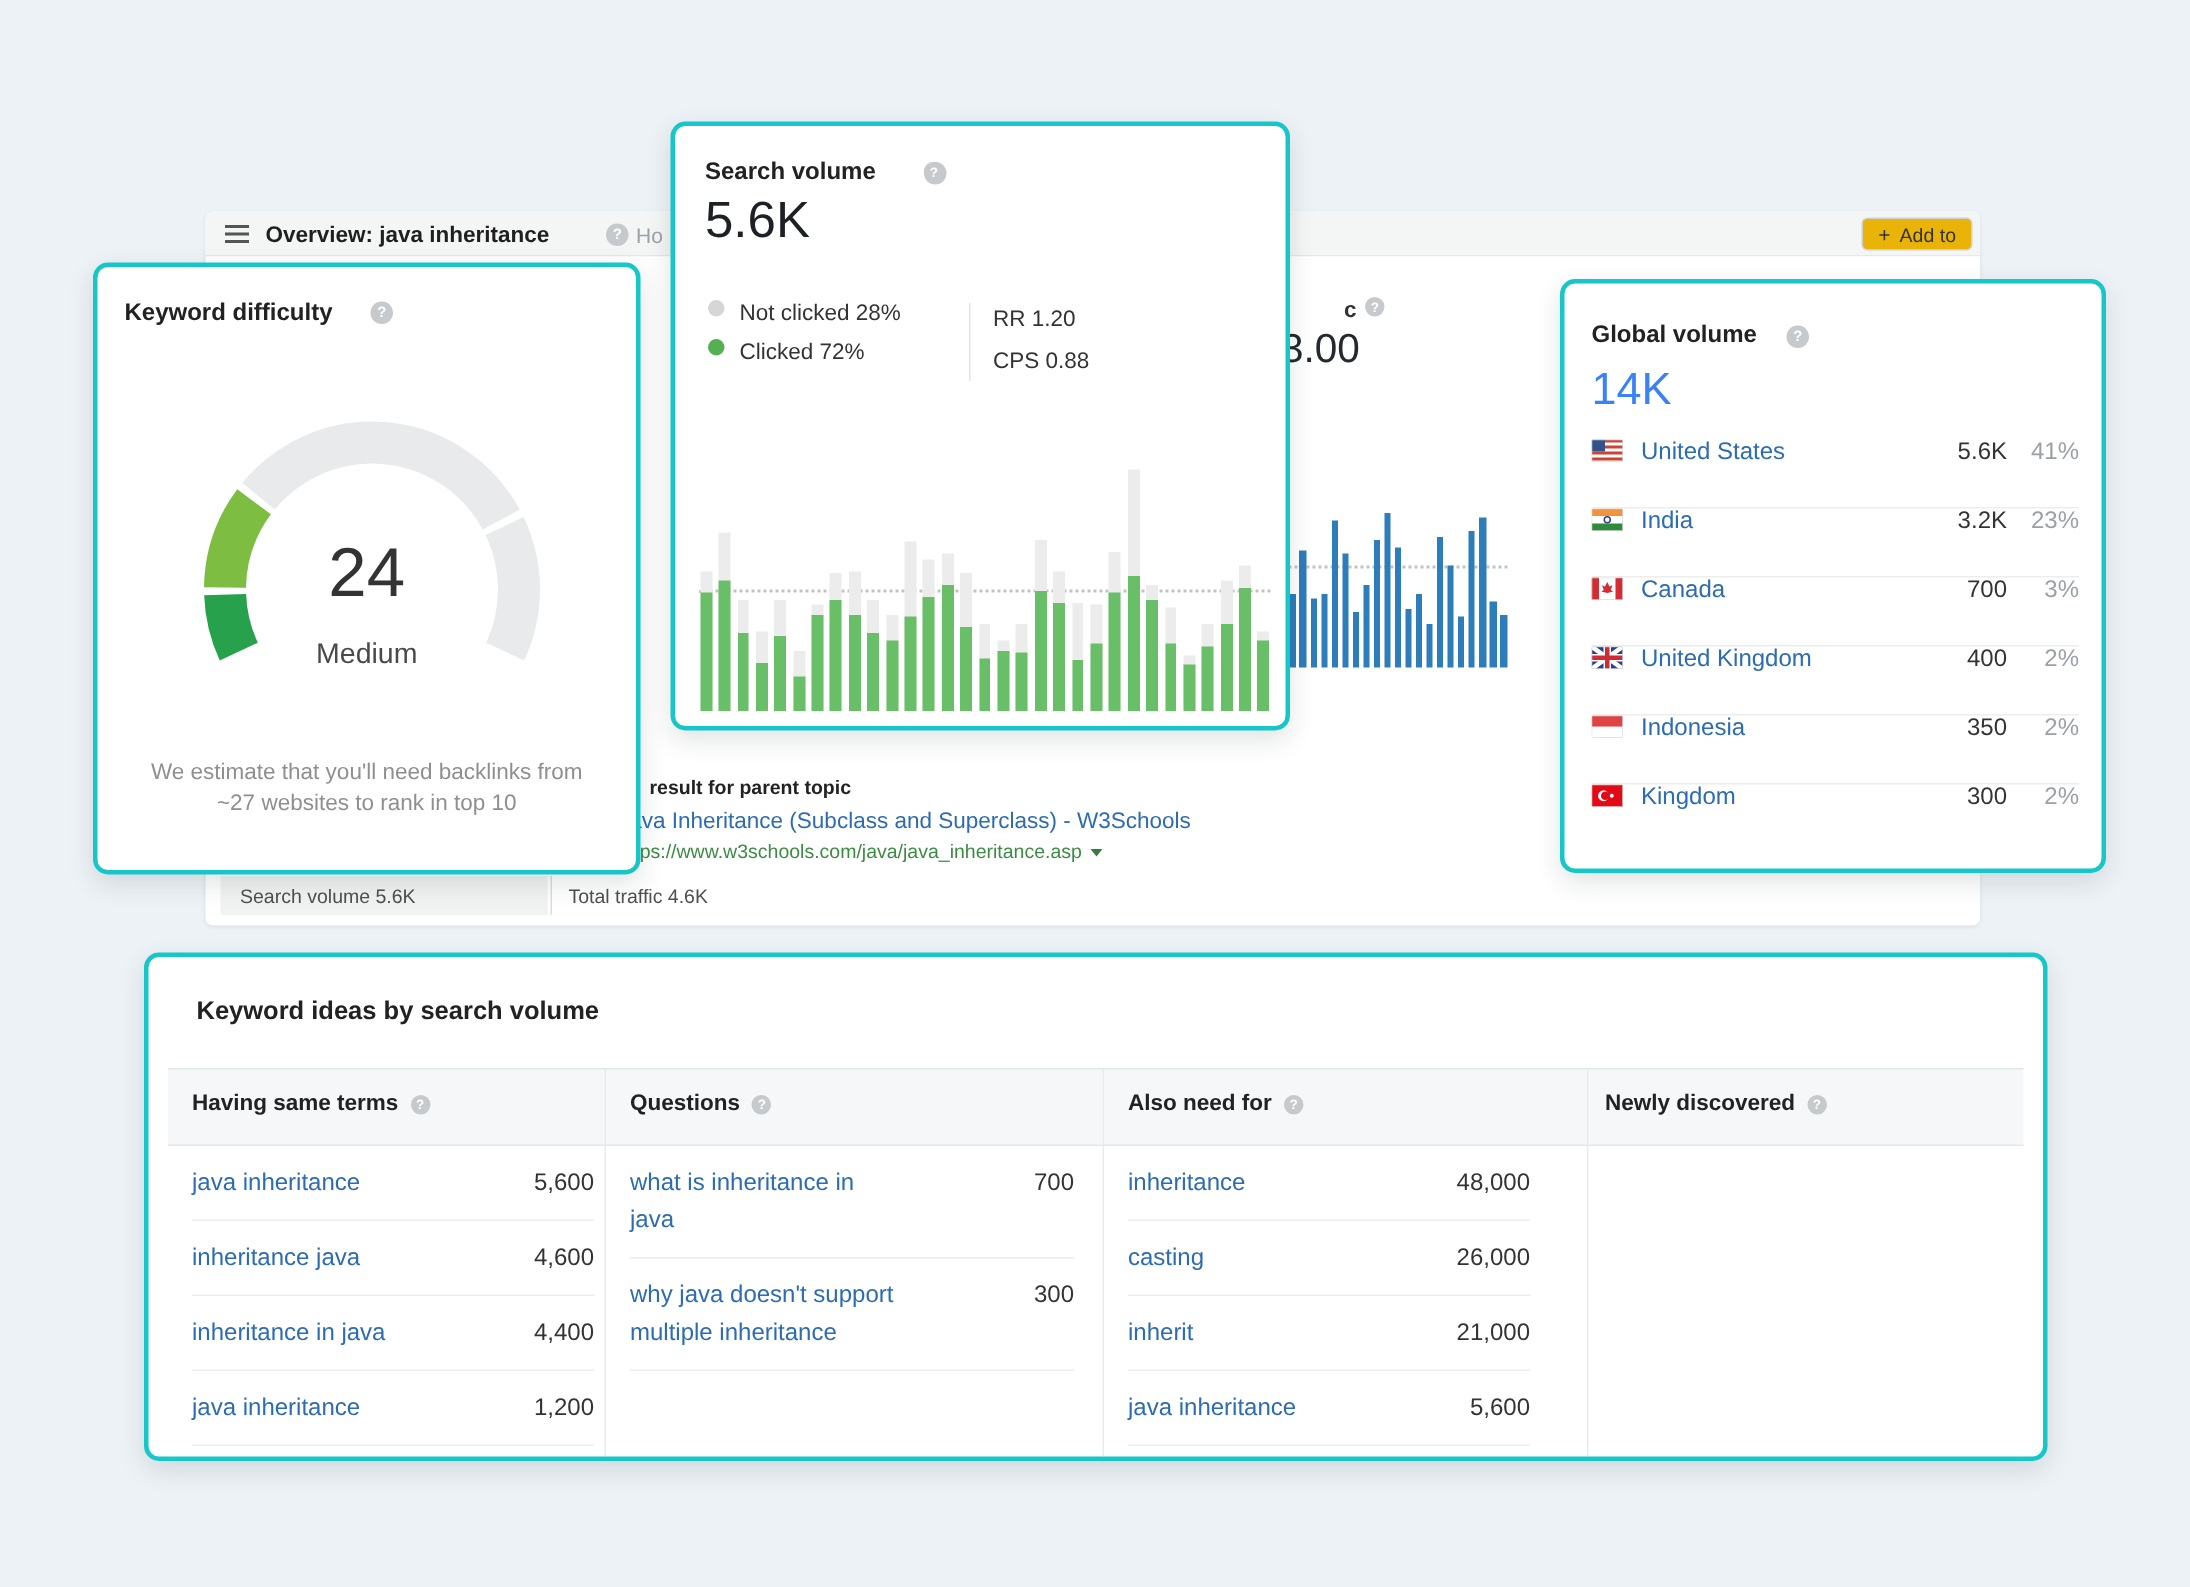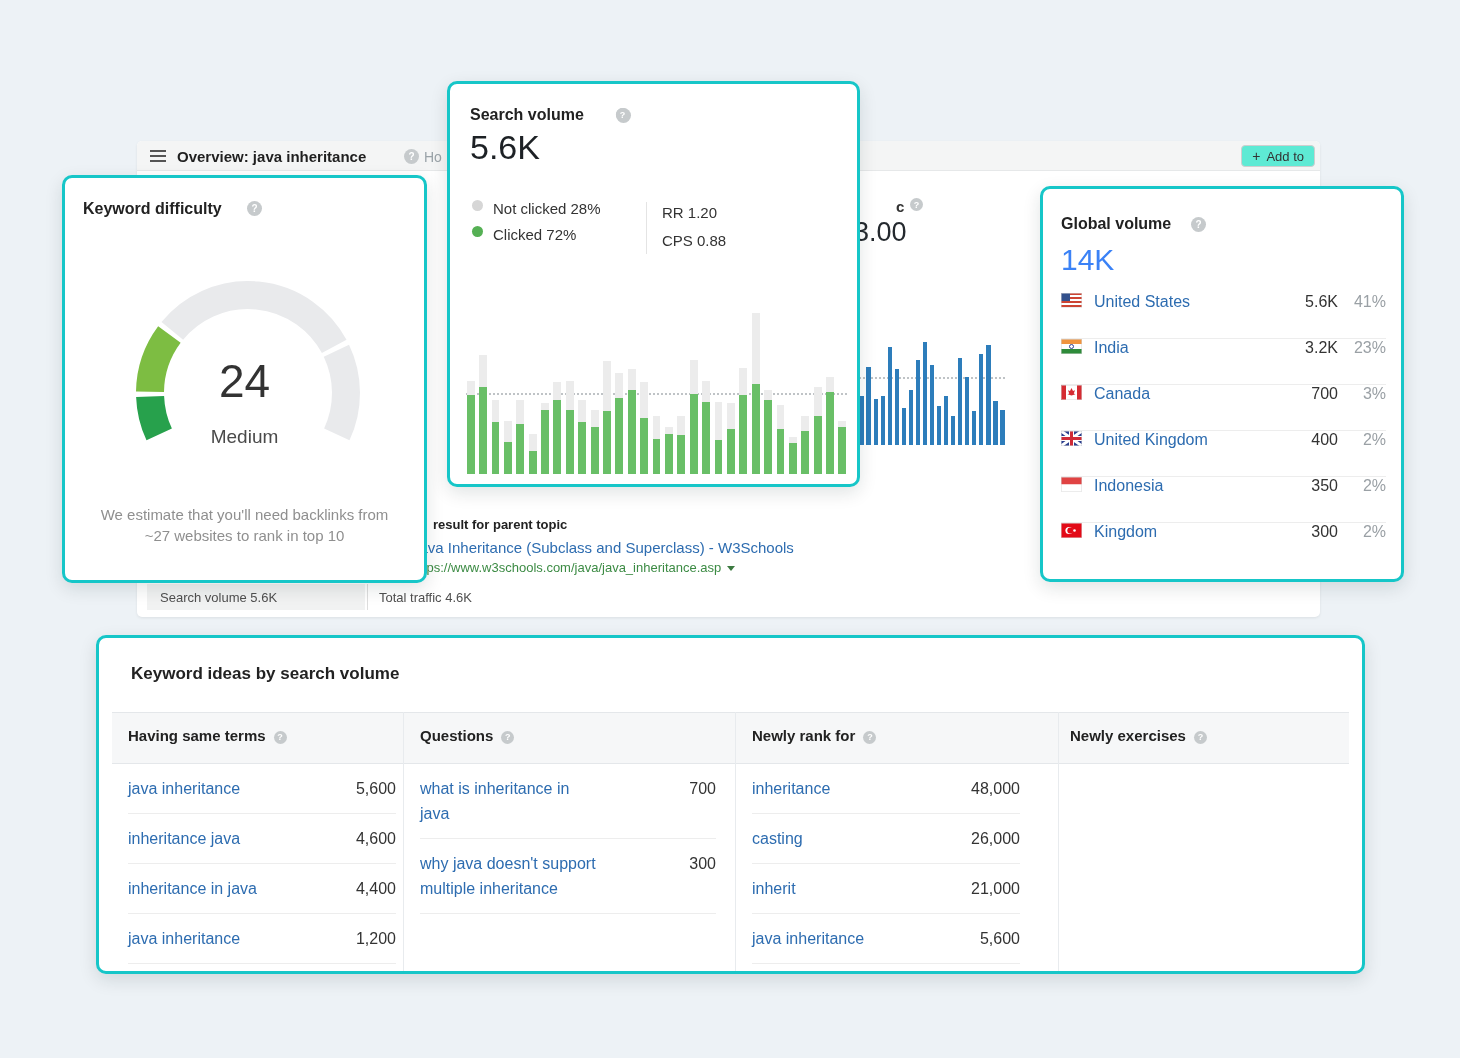--- a/index.html
+++ b/index.html
@@ -19,21 +19,21 @@
     border-bottom:1px solid #e6e8e9;border-radius:5px 5px 0 0;display:flex;align-items:center}
   .menu-icon{position:absolute;left:13px;top:9px;width:16px;height:12px;cursor:pointer}
   .menu-icon i{display:block;height:2px;background:#555;margin-bottom:3px}
   .topbar-title{position:absolute;left:40px;top:7px;font-size:15px;font-weight:bold;color:#1f1f1f;white-space:nowrap}
   .help{display:inline-flex;width:15px;height:15px;border-radius:50%;background:#c6cacc;color:#fff;
     font-size:10px;font-weight:bold;align-items:center;justify-content:center;vertical-align:middle;cursor:pointer}
   .help::after{content:"?"}
   .help.small{width:13px;height:13px;font-size:9px}
   .topbar-help{position:absolute;left:267px;top:8px}
   .topbar-frag{position:absolute;left:287px;top:8px;font-size:14px;color:#9aa3a8;white-space:nowrap}
-  .addto{position:absolute;right:5px;top:4px;height:22px;padding:0 10px;background:#5eead4;
+  .addto{position:absolute;right:5px;top:4px;height:22px;padding:0 10px;background:#eab308;
     border:1px solid #cfcfcf;border-radius:4px;font-size:13px;color:#333;display:flex;align-items:center;cursor:pointer}
   .addto::before{content:"+";margin-right:6px;font-size:14px;color:#333}
 
   
   .pm-title{position:absolute;left:759px;top:57px;font-size:15px;font-weight:bold;color:#333}
   .pm-help{position:absolute;left:773px;top:57px}
   .pm-value{position:absolute;left:717px;top:76px;font-size:27px;color:#24292e}
   .pm-chart{position:absolute;left:715px;top:201px;width:153px;height:103px;display:flex;align-items:flex-end;gap:2px}
 
   
@@ -477,22 +477,22 @@
 
   <div class="abs callout c4">
     <div class="ki-title">Keyword ideas by search volume</div>
     <div class="ki-headband"></div>
     <div class="ki-vdiv ki-v1"></div>
     <div class="ki-vdiv ki-v2"></div>
     <div class="ki-vdiv ki-v3"></div>
 
     <div class="ki-head ki-h1"><span>Having same terms</span><span class="help small"></span></div>
     <div class="ki-head ki-h2"><span>Questions</span><span class="help small"></span></div>
-    <div class="ki-head ki-h3"><span>Newly rank for</span><span class="help small"></span></div>
-    <div class="ki-head ki-h4"><span>Newly exercises</span><span class="help small"></span></div>
+    <div class="ki-head ki-h3"><span>Also need for</span><span class="help small"></span></div>
+    <div class="ki-head ki-h4"><span>Newly discovered</span><span class="help small"></span></div>
 
     <div class="ki-col ki-c1">
       <div class="ki-row">
           <span class="ki-kw">java inheritance</span>
           <span class="ki-val">5,600</span>
         </div>
       <div class="ki-row">
           <span class="ki-kw">inheritance java</span>
           <span class="ki-val">4,600</span>
         </div>

